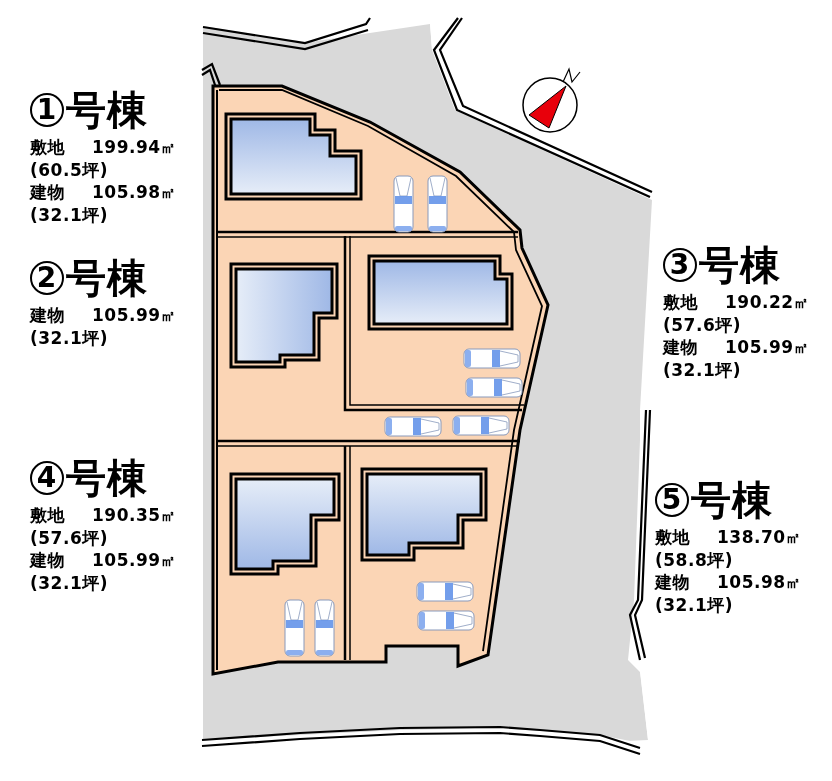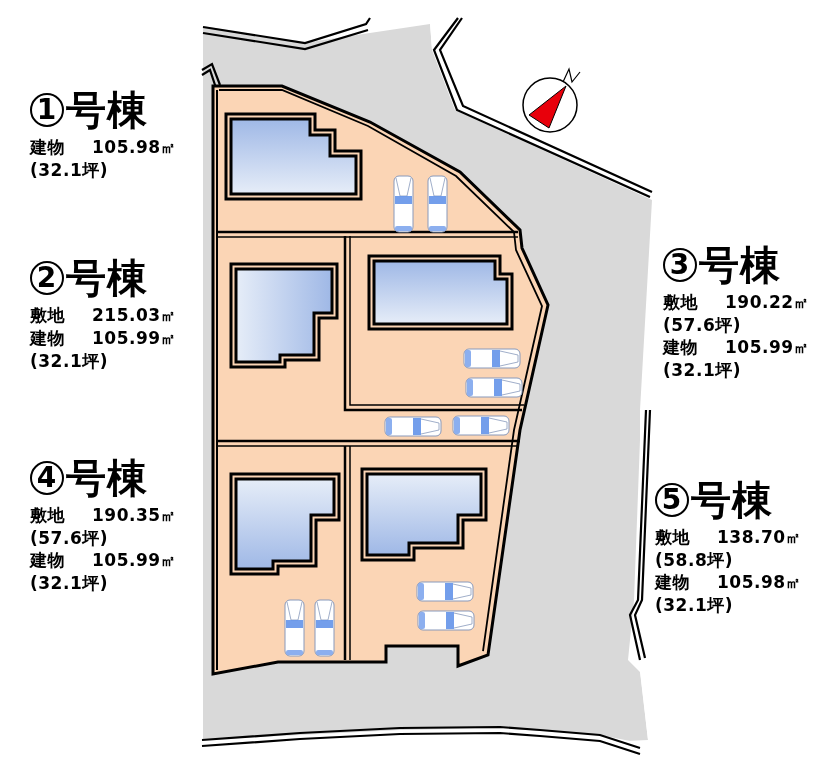--- a/index.html
+++ b/index.html
@@ -140,30 +140,31 @@
     <path d="M566,86 L529,115 L549,128 Z" fill="#e8000b" stroke="#000" stroke-width="1"></path>
     <path d="M563,82 L569,69 L572,82 L580,72" fill="none" stroke="#000" stroke-width="1.2"></path>
   </g>
 </svg>
 
 <div class="info" id="info1">
   <div class="title">
     <span class="num">1</span>
       <span>号棟</span>
   </div>
+  <div class="line"><span class="lbl">敷地</span><span>199.94</span><span class="unit">㎡</span></div>
+  <div class="line">(60.5坪)</div>
   <div class="line"><span class="lbl">建物</span><span>105.98</span><span class="unit">㎡</span></div>
   <div class="line">(32.1坪)</div>
 </div>
 
 <div class="info" id="info2">
   <div class="title">
     <span class="num">2</span>
       <span>号棟</span>
   </div>
-  <div class="line"><span class="lbl">敷地</span><span>215.03</span><span class="unit">㎡</span></div>
   <div class="line"><span class="lbl">建物</span><span>105.99</span><span class="unit">㎡</span></div>
   <div class="line">(32.1坪)</div>
 </div>
 
 <div class="info" id="info4">
   <div class="title">
     <span class="num">4</span>
       <span>号棟</span>
   </div>
   <div class="line"><span class="lbl">敷地</span><span>190.35</span><span class="unit">㎡</span></div>

